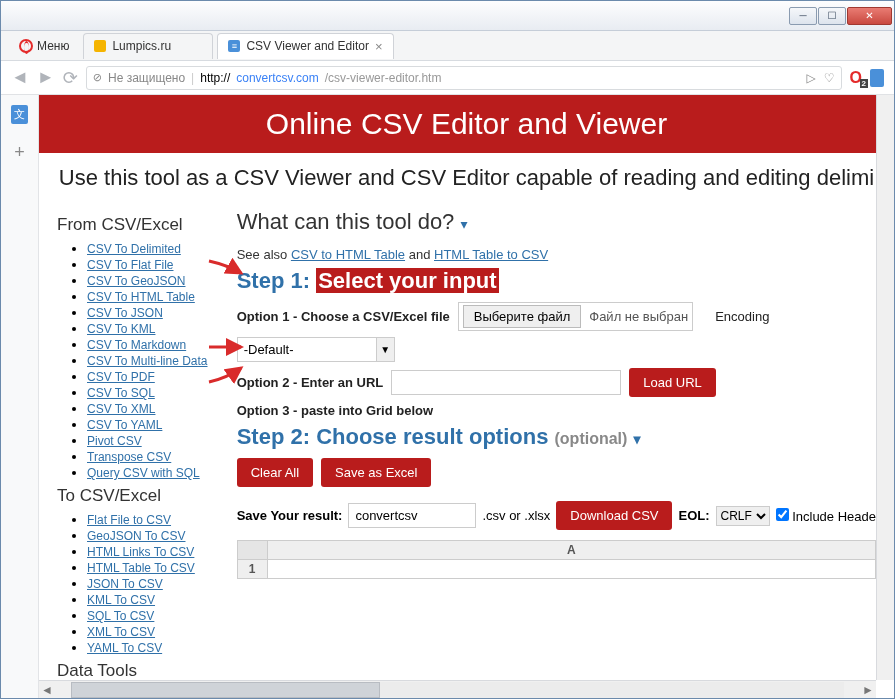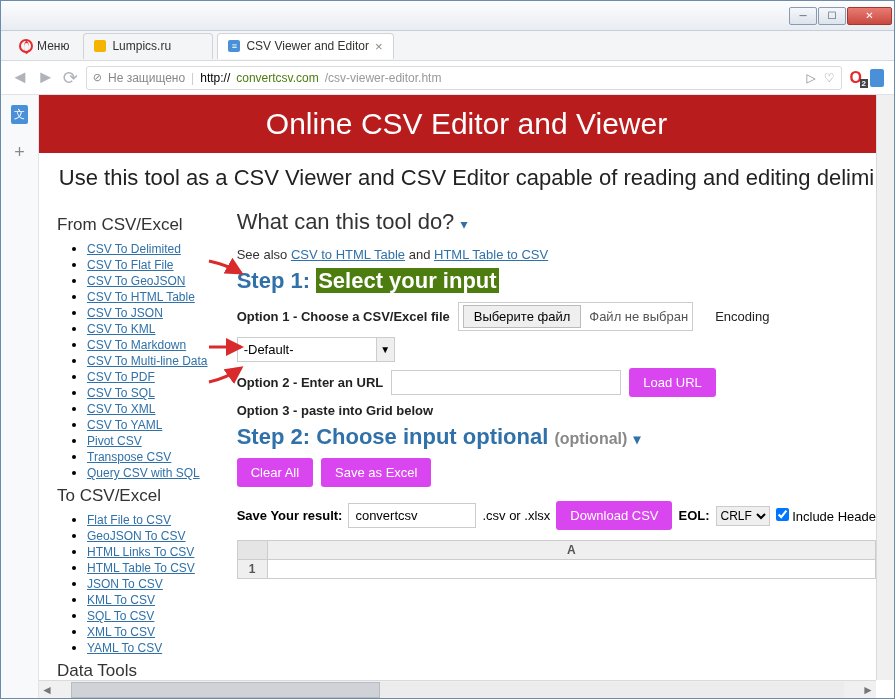--- a/index.html
+++ b/index.html
@@ -20,21 +20,21 @@
 .tab-icon { width: 12px; height: 12px; background: #4a90d9; border-radius: 2px; display: flex; align-items: center; justify-content: center; color: #fff; font-size: 9px; }
 .tab-icon.yellow { background: #f5b400; }
 .tab-close { margin-left: auto; color: #888; font-size: 13px; cursor: pointer; }
 
 
 .urlbar { height: 34px; background: #fff; display: flex; align-items: center; padding: 0 10px; gap: 8px; border-bottom: 1px solid #e0e2e5; }
 .nav-btn { color: #b0b4ba; font-size: 18px; cursor: pointer; }
 .url-field { flex: 1; height: 24px; border: 1px solid #d8dbde; border-radius: 3px; display: flex; align-items: center; padding: 0 6px; gap: 6px; font-size: 12px; }
 .url-lock { color: #888; font-size: 11px; }
 .url-insecure { color: #888; }
-.url-host { color: #4d7c0f; }
+.url-host { color: #3b82f6; }
 .url-path { color: #999; }
 .url-right { margin-left: auto; display: flex; gap: 8px; color: #888; }
 .o2 { color: #e42b2b; font-size: 16px; font-weight: bold; position: relative; }
 .o2 sub { font-size: 8px; background: #444; color: #fff; padding: 0 2px; position: absolute; bottom: -1px; right: -6px; }
 .blue-badge { width: 14px; height: 18px; background: #4a90d9; border-radius: 2px; }
 
 
 .left-rail { position: absolute; left: 0; top: 94px; width: 38px; bottom: 0; background: #f8f9fa; border-right: 1px solid #e2e4e7; display: flex; flex-direction: column; align-items: center; padding-top: 10px; gap: 18px; }
 .rail-item { color: #4a90d9; font-size: 15px; cursor: pointer; }
 .rail-plus { color: #888; font-size: 18px; cursor: pointer; }
@@ -52,34 +52,34 @@
 .sidebar li { margin: 1px 0; }
 .sidebar a { color: #3071a9; text-decoration: underline; font-size: 12px; cursor: pointer; }
 
 .main { flex: 1; position: relative; }
 .question { font-size: 22px; color: #333; margin-bottom: 12px; }
 .question .caret { color: #3071a9; font-size: 14px; }
 .seealso { font-size: 13px; color: #333; margin-bottom: 6px; }
 .seealso a { color: #3071a9; text-decoration: underline; }
 
 .step-h { font-size: 22px; color: #3071a9; margin: 4px 0 8px 0; }
-.step-h .hl { background: #4d7c0f; color: #fff; padding: 0 2px; }
+.step-h .hl { background: #b91c1c; color: #fff; padding: 0 2px; }
 .step-h .opt { color: #888; font-size: 16px; text-align: right; }
 .step-h .caret { font-size: 14px; }
 
 .option-row { display: flex; align-items: center; gap: 8px; margin: 6px 0; flex-wrap: nowrap; }
 .option-label { font-size: 13px; font-weight: bold; color: #222; }
 .file-btn { background: #efefef; border: 1px solid #bbb; padding: 3px 10px; font-size: 13px; cursor: pointer; }
 .file-status { font-size: 13px; color: #555; }
 .enc-label { font-size: 13px; color: #222; margin-left: 14px; }
 .select { border: 1px solid #ccc; padding: 4px 6px; font-size: 13px; width: 140px; background: #fff; }
 .select-wrap { display: flex; align-items: stretch; }
 .select-wrap .drop { border: 1px solid #ccc; border-left: none; width: 18px; display: flex; align-items: center; justify-content: center; background: #efefef; cursor: pointer; font-size: 10px; }
 .url-input { border: 1px solid #ccc; padding: 4px 6px; font-size: 13px; width: 230px; }
-.btn-primary { background: #d946ef; color: #fff; border: none; padding: 7px 14px; font-size: 13px; cursor: pointer; border-radius: 3px; }
+.btn-primary { background: #b91c1c; color: #fff; border: none; padding: 7px 14px; font-size: 13px; cursor: pointer; border-radius: 3px; }
 
 .save-row { display: flex; align-items: center; gap: 6px; margin: 14px 0 10px 0; font-size: 13px; font-weight: bold; white-space: nowrap; }
 .save-input { border: 1px solid #ccc; padding: 4px 6px; font-size: 13px; width: 128px; font-weight: normal; }
 .mini-select { border: 1px solid #ccc; font-size: 12px; padding: 1px 0; }
 .chk { font-weight: normal; white-space: nowrap; }
 
 .grid-table { border-collapse: collapse; width: 100%; margin-top: 2px; }
 .grid-table td, .grid-table th { border: 1px solid #ccc; font-size: 12px; text-align: center; color: #555; background: #efefef; padding: 2px 6px; }
 .grid-table .corner { width: 30px; background: #e5e5e5; }
 .grid-table td.cell { background: #fff; }
@@ -255,21 +255,21 @@
               </defs>
               <path d="M2,18 Q20,14 34,4" stroke="#d92b2b" stroke-width="3" fill="none" marker-end="url(#ah3)"></path>
             </svg>
         </div>
 
         <div class="option-row">
           <span class="option-label">Option 3 - paste into Grid below</span>
         </div>
 
         <h2 class="step-h">
-          <span>Step 2: Choose input optional</span>
+          <span>Step 2: Choose result options</span>
           <span class="opt">(optional)</span>
           <span class="caret">▾</span>
         </h2>
 
         <div class="option-row">
           <button class="btn-primary">Clear All</button>
           <button class="btn-primary">Save as Excel</button>
         </div>
 
         <div class="save-row">

